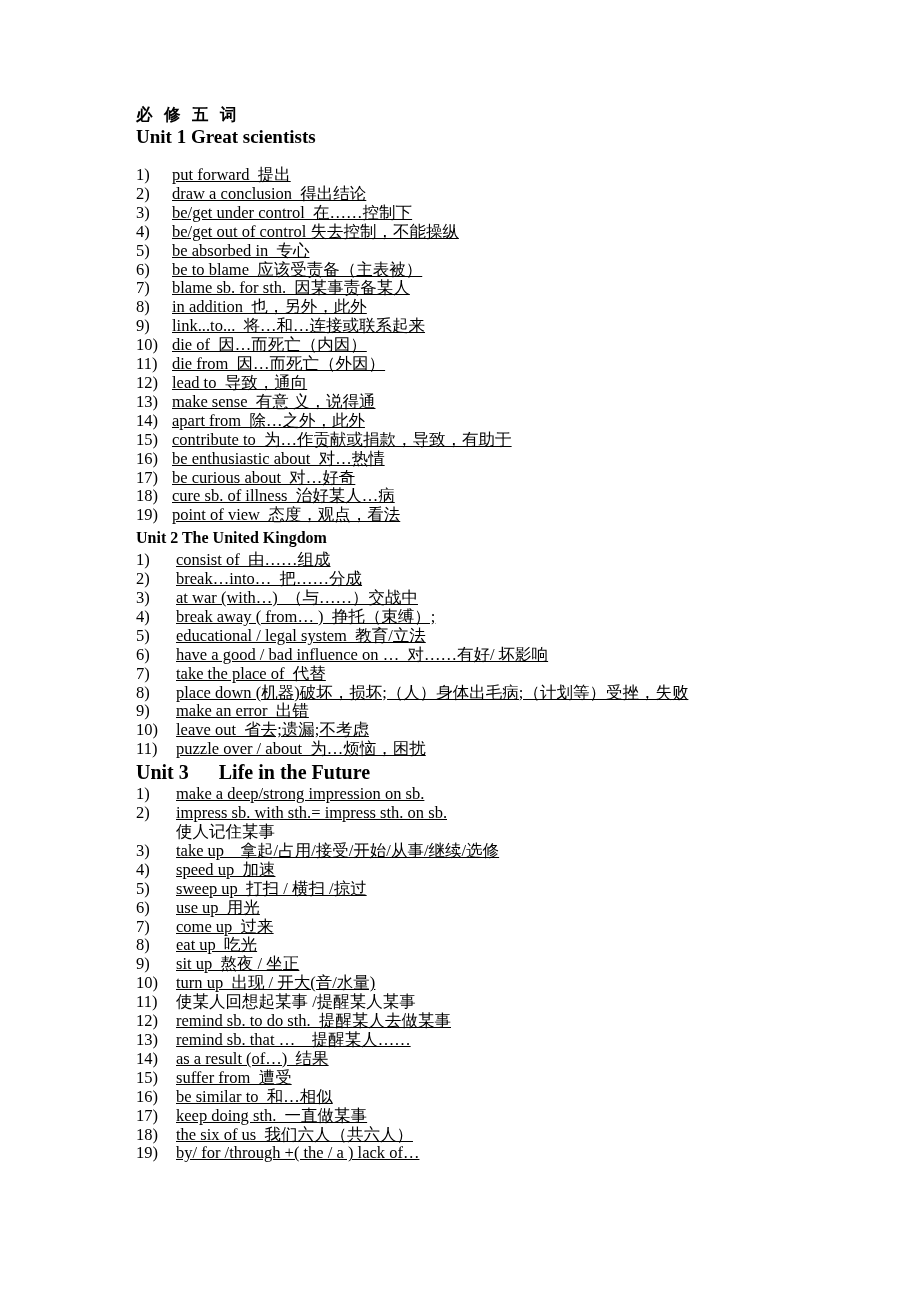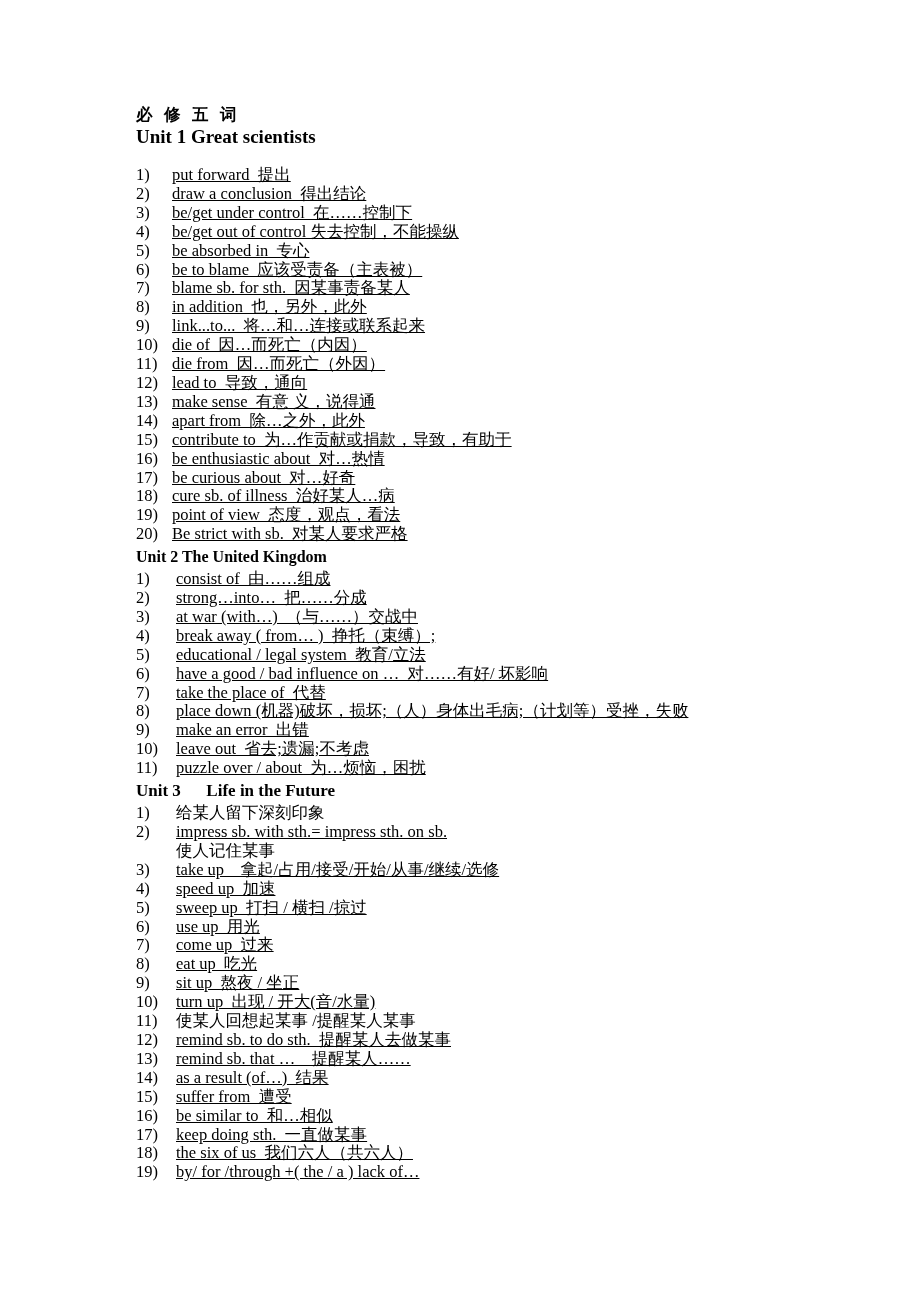--- a/index.html
+++ b/index.html
@@ -44,21 +44,21 @@
   .unit-heading {
     font-family: "Liberation Serif", "DejaVu Serif", serif;
     font-weight: bold;
     font-size: 20px;
     line-height: 25px;
     margin: 0;
     white-space: pre;
   }
   .unit-heading.u1 { font-size: 19px; line-height: 23px; }
   .unit-heading.u2 { font-size: 16px; line-height: 26px; }
-  .unit-heading.u3 { font-size: 17px; line-height: 26px; }
+  .unit-heading.u3 { font-size: 20px; line-height: 26px; }
 
   
   .gap { height: 18px; }
 
   
   .phrase-list {
     list-style: none;
     margin: 0;
     padding: 0;
   }
@@ -113,43 +113,42 @@
         <li class="phrase-item"><span class="num">10)</span><span class="txt">die of  因…而死亡（内因）</span></li>
         <li class="phrase-item"><span class="num">11)</span><span class="txt">die from  因…而死亡（外因）</span></li>
         <li class="phrase-item"><span class="num">12)</span><span class="txt">lead to  导致，通向</span></li>
         <li class="phrase-item"><span class="num">13)</span><span class="txt">make sense  有意 义，说得通</span></li>
         <li class="phrase-item"><span class="num">14)</span><span class="txt">apart from  除…之外，此外</span></li>
         <li class="phrase-item"><span class="num">15)</span><span class="txt">contribute to  为…作贡献或捐款，导致，有助于</span></li>
         <li class="phrase-item"><span class="num">16)</span><span class="txt">be enthusiastic about  对…热情</span></li>
         <li class="phrase-item"><span class="num">17)</span><span class="txt">be curious about  对…好奇</span></li>
         <li class="phrase-item"><span class="num">18)</span><span class="txt">cure sb. of illness  治好某人…病</span></li>
         <li class="phrase-item"><span class="num">19)</span><span class="txt">point of view  态度，观点，看法</span></li>
-        <li class="phrase-item"><span class="num">20)</span><span class="txt">Be strict with sb.  对某人要求严格</span></li>
       </ul>
 
     <div class="unit-heading u2">Unit 2 The United Kingdom</div>
 
     <ul class="phrase-list wide" id="list-unit-2">
         <li class="phrase-item"><span class="num">1)</span><span class="txt">consist of  由……组成</span></li>
-        <li class="phrase-item"><span class="num">2)</span><span class="txt">strong…into…  把……分成</span></li>
+        <li class="phrase-item"><span class="num">2)</span><span class="txt">break…into…  把……分成</span></li>
         <li class="phrase-item"><span class="num">3)</span><span class="txt">at war (with…)  （与……）交战中</span></li>
         <li class="phrase-item"><span class="num">4)</span><span class="txt">break away ( from… )  挣托（束缚）;</span></li>
         <li class="phrase-item"><span class="num">5)</span><span class="txt">educational / legal system  教育/立法</span></li>
         <li class="phrase-item"><span class="num">6)</span><span class="txt">have a good / bad influence on …  对……有好/ 坏影响</span></li>
         <li class="phrase-item"><span class="num">7)</span><span class="txt">take the place of  代替</span></li>
         <li class="phrase-item"><span class="num">8)</span><span class="txt">place down (机器)破坏，损坏;（人）身体出毛病;（计划等）受挫，失败</span></li>
         <li class="phrase-item"><span class="num">9)</span><span class="txt">make an error  出错</span></li>
         <li class="phrase-item"><span class="num">10)</span><span class="txt">leave out  省去;遗漏;不考虑</span></li>
         <li class="phrase-item"><span class="num">11)</span><span class="txt">puzzle over / about  为…烦恼，困扰</span></li>
       </ul>
 
     <div class="unit-heading u3">Unit 3      Life in the Future</div>
 
     <ul class="phrase-list wide" id="list-unit-3">
-        <li class="phrase-item"><span class="num">1)</span><span class="sub">给某人留下深刻印象</span></li>
+        <li class="phrase-item"><span class="num">1)</span><span class="txt">make a deep/strong impression on sb.</span></li>
         <li class="phrase-item"><span class="num">2)</span><span class="txt">impress sb. with sth.= impress sth. on sb.</span><span class="sub">使人记住某事</span></li>
         <li class="phrase-item"><span class="num">3)</span><span class="txt">take up    拿起/占用/接受/开始/从事/继续/选修</span></li>
         <li class="phrase-item"><span class="num">4)</span><span class="txt">speed up  加速</span></li>
         <li class="phrase-item"><span class="num">5)</span><span class="txt">sweep up  打扫 / 横扫 /掠过</span></li>
         <li class="phrase-item"><span class="num">6)</span><span class="txt">use up  用光</span></li>
         <li class="phrase-item"><span class="num">7)</span><span class="txt">come up  过来</span></li>
         <li class="phrase-item"><span class="num">8)</span><span class="txt">eat up  吃光</span></li>
         <li class="phrase-item"><span class="num">9)</span><span class="txt">sit up  熬夜 / 坐正</span></li>
         <li class="phrase-item"><span class="num">10)</span><span class="txt">turn up  出现 / 开大(音/水量)</span></li>
         <li class="phrase-item"><span class="num">11)</span><span class="sub">使某人回想起某事 /提醒某人某事</span></li>

